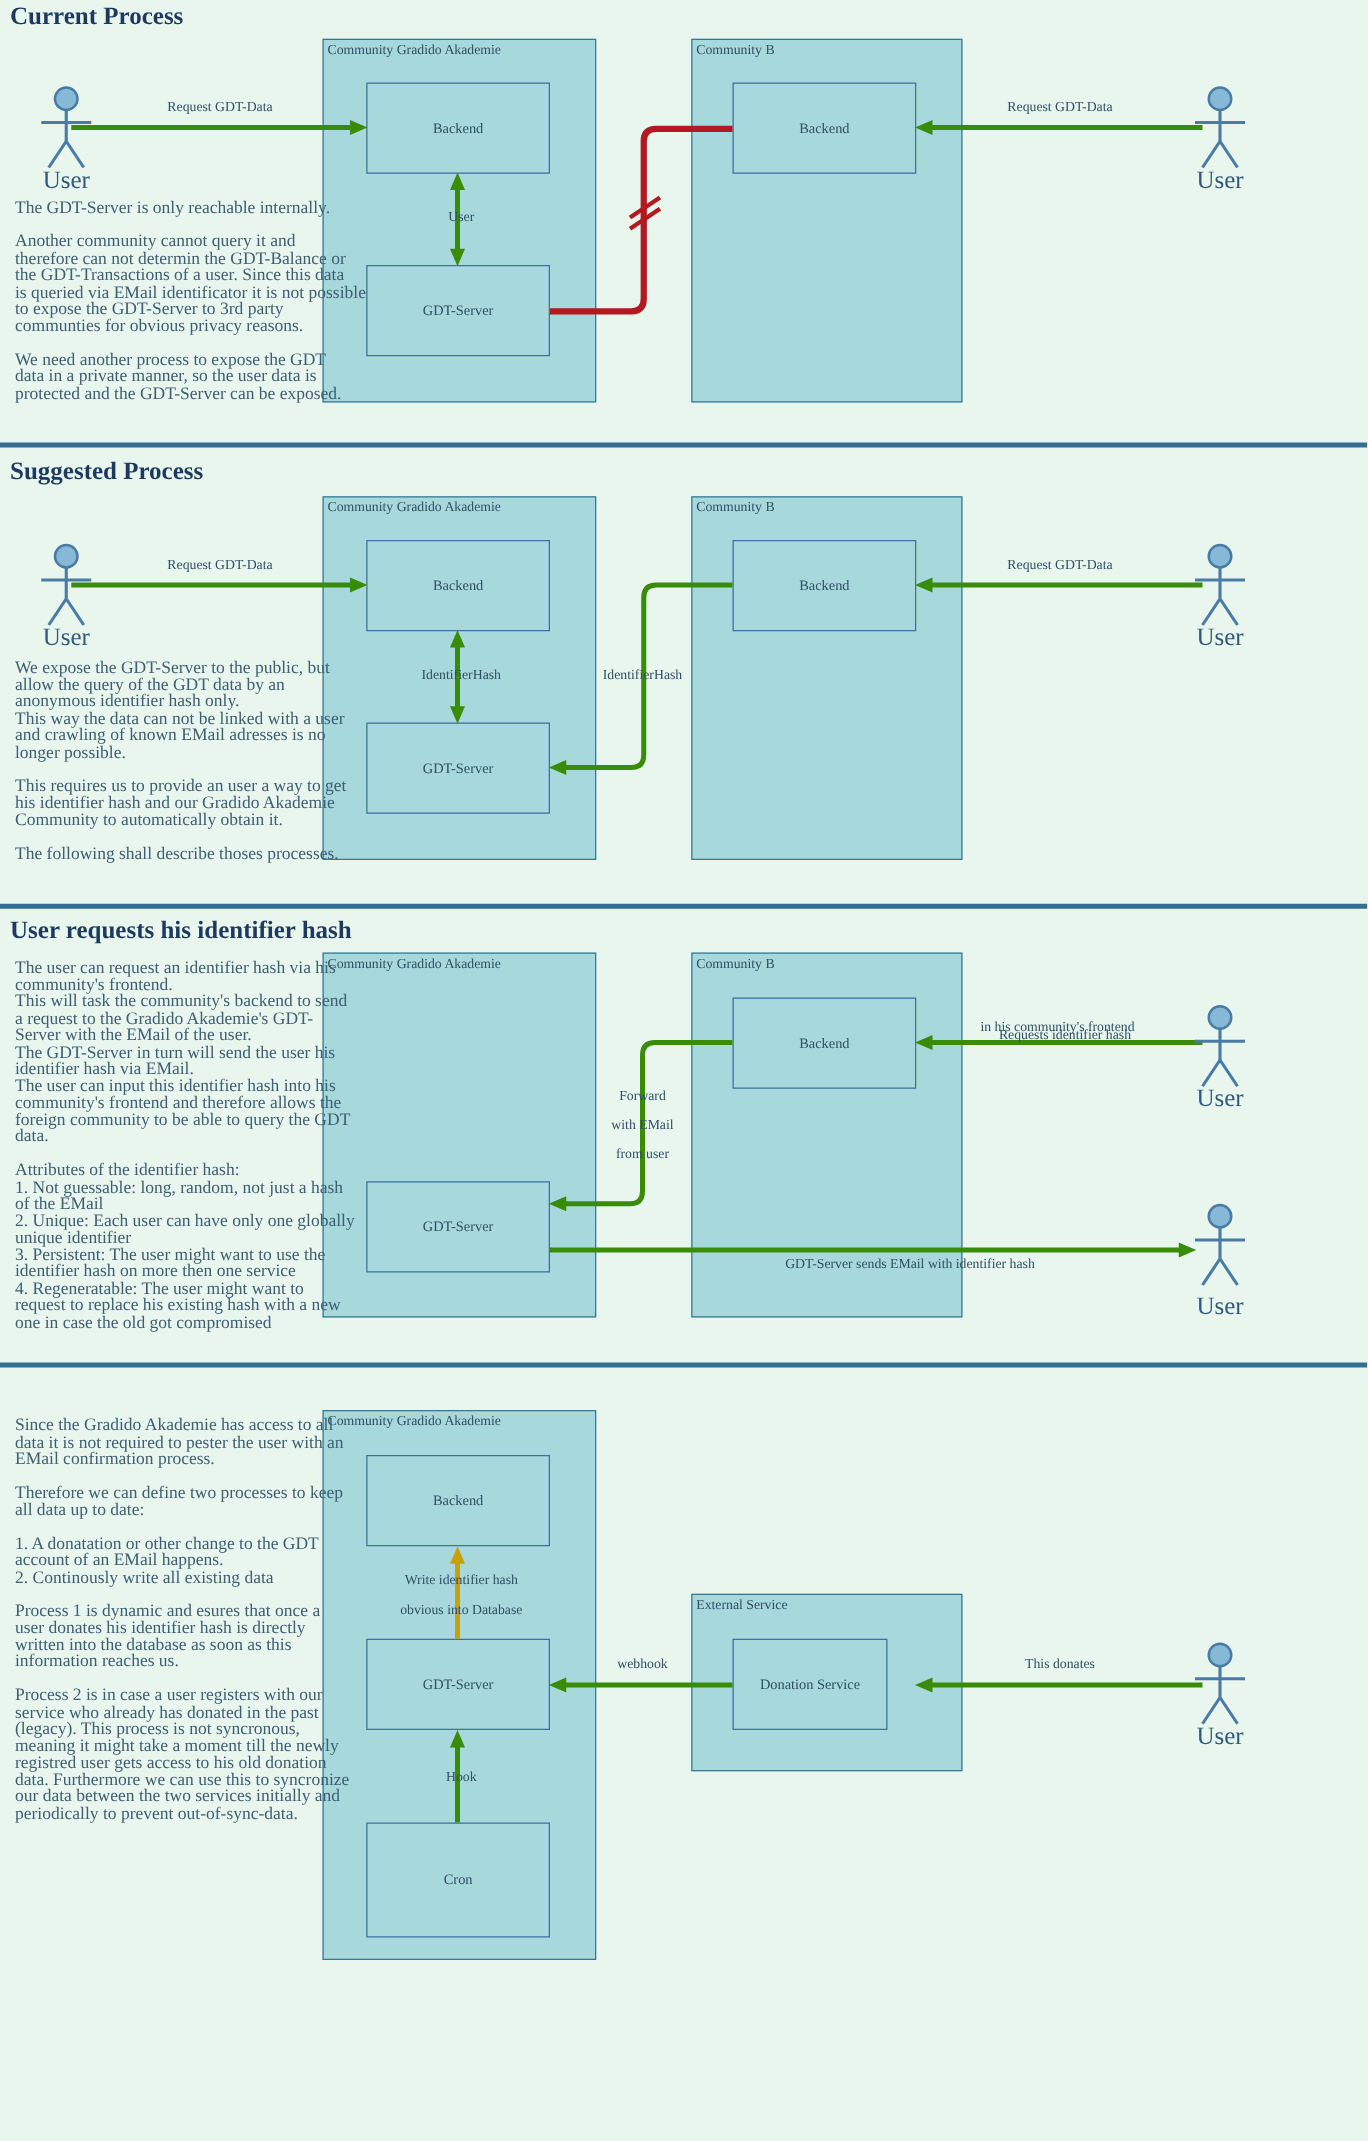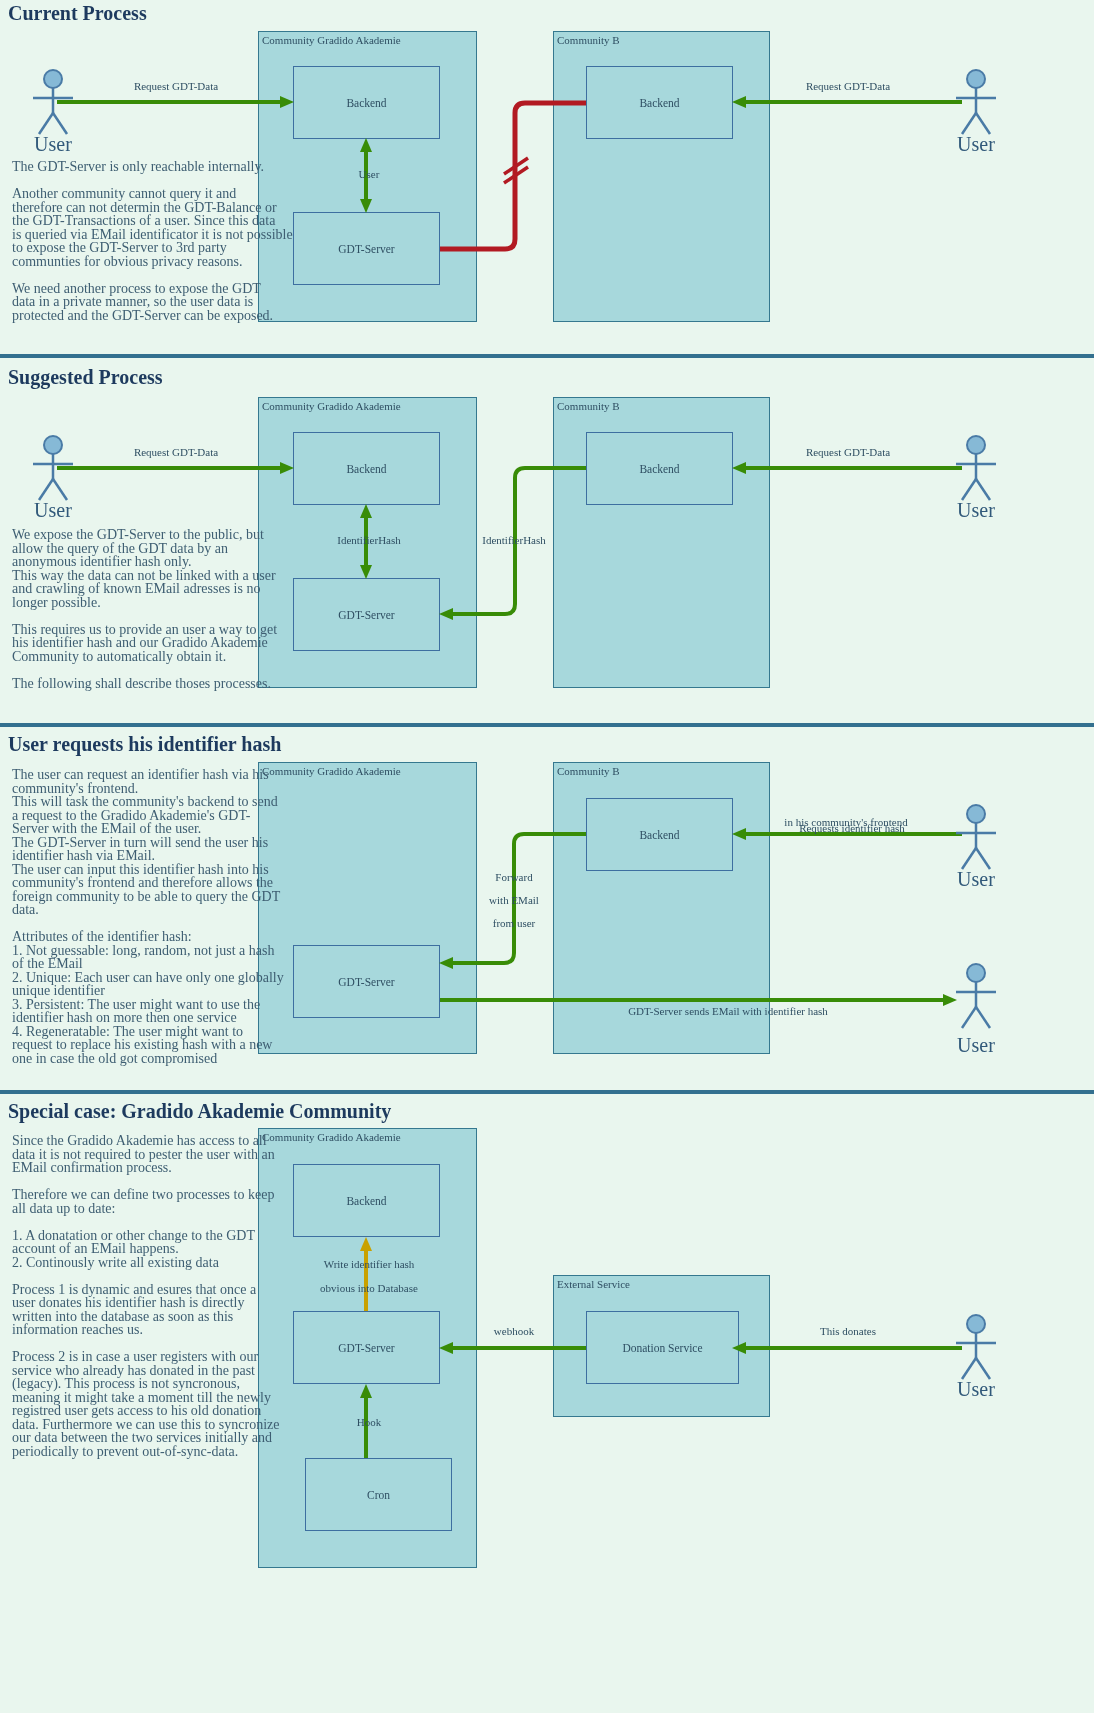--- a/index.html
+++ b/index.html
@@ -196,21 +196,20 @@
     <circle cx="27" cy="11" r="9" fill="var(--actor-fill)" stroke="var(--actor)" stroke-width="2"></circle>
     <line x1="7" y1="30" x2="47" y2="30" stroke="var(--actor)" stroke-width="2.5"></line>
     <line x1="27" y1="20" x2="27" y2="45" stroke="var(--actor)" stroke-width="2.5"></line>
     <line x1="27" y1="45" x2="13" y2="66" stroke="var(--actor)" stroke-width="2.5"></line>
     <line x1="27" y1="45" x2="41" y2="66" stroke="var(--actor)" stroke-width="2.5"></line>
   </svg>
   <div class="userlbl" style="left:976px;top:1034px">User</div>
 
   <div class="separator" style="top:1090px"></div>
 
-  <div class="heading" style="left:8px;top:1100px">Special case: Gradido Akademie Community</div>
   <div class="textblock" style="left:12px;top:1134px">Since the Gradido Akademie has access to all
 data it is not required to pester the user with an
 EMail confirmation process.
 
 Therefore we can define two processes to keep
 all data up to date:
 
 1. A donatation or other change to the GDT
 account of an EMail happens.
 2. Continously write all existing data
@@ -231,22 +230,22 @@
 
   <div class="community" style="left:258px;top:1128px;width:219px;height:440px">
     <div class="clabel">Community Gradido Akademie</div>
   </div>
   <div class="community" style="left:553px;top:1275px;width:217px;height:142px">
     <div class="clabel">External Service</div>
   </div>
 
   <div class="node" style="left:293px;top:1164px;width:147px;height:73px">Backend</div>
   <div class="node" style="left:293px;top:1311px;width:147px;height:73px">GDT-Server</div>
-  <div class="node" style="left:305px;top:1458px;width:147px;height:73px">Cron</div>
-  <div class="node" style="left:586px;top:1311px;width:153px;height:73px">Donation Service</div>
+  <div class="node" style="left:293px;top:1458px;width:147px;height:92px">Cron</div>
+  <div class="node" style="left:586px;top:1311px;width:124px;height:73px">Donation Service</div>
 
   <div class="albl" style="left:369px;top:1258px">Write identifier hash</div>
   <div class="albl" style="left:369px;top:1282px">obvious into Database</div>
   <div class="albl" style="left:369px;top:1416px">Hook</div>
   <div class="albl" style="left:514px;top:1325px">webhook</div>
   <div class="albl" style="left:848px;top:1325px">This donates</div>
 
   <svg class="actor" width="54" height="70" viewBox="0 0 54 70" style="left:949px;top:1313px">
     <circle cx="27" cy="11" r="9" fill="var(--actor-fill)" stroke="var(--actor)" stroke-width="2"></circle>
     <line x1="7" y1="30" x2="47" y2="30" stroke="var(--actor)" stroke-width="2.5"></line>

